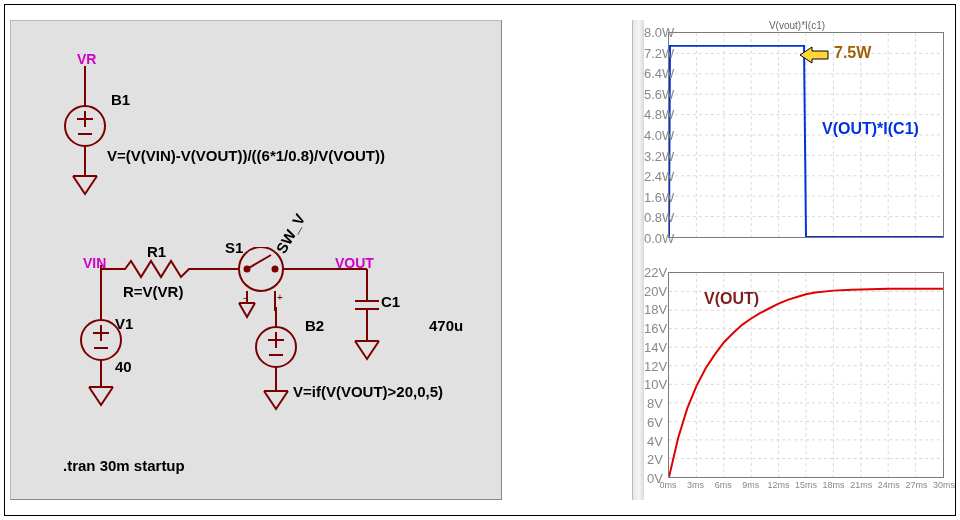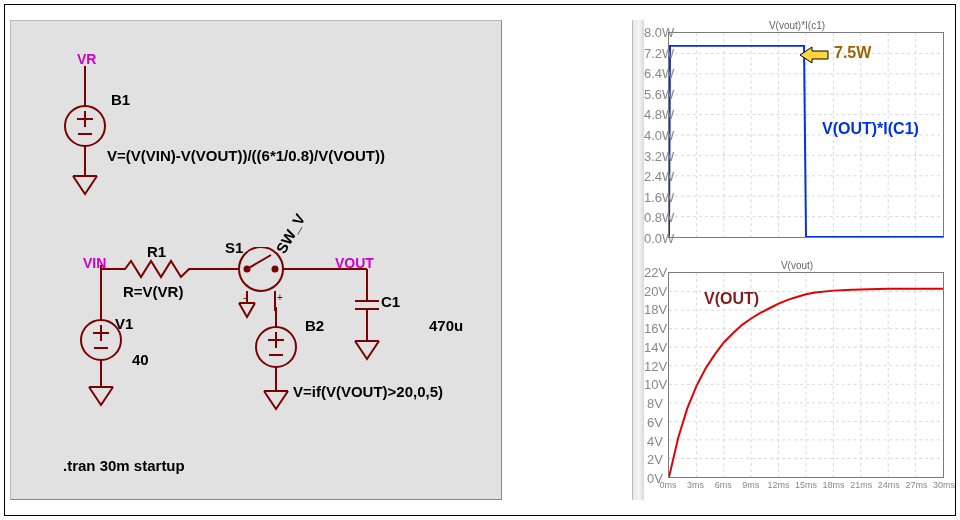--- a/index.html
+++ b/index.html
@@ -104,21 +104,21 @@
       <circle cx="30" cy="75" r="20"></circle>
       <line x1="22" y1="68" x2="38" y2="68"></line>
       <line x1="30" y1="60" x2="30" y2="76"></line>
       <line x1="23" y1="83" x2="37" y2="83"></line>
       <line x1="30" y1="95" x2="30" y2="122"></line>
       <polyline points="18,122 30,140 42,122"></polyline>
       <line x1="18" y1="122" x2="42" y2="122"></line>
     </g>
   </svg>
   <span class="item comp-label" style="left:104px; top:294px;">V1</span>
-  <span class="item value-label" style="left:104px; top:330px;margin-left:17px;">40</span>
+  <span class="item value-label" style="left:104px; top:337px;">40</span>
 
   <span class="item comp-label" style="left:136px; top:222px;">R1</span>
   <svg class="item" style="left:90px; top:236px;" width="120" height="24">
     <g stroke="#7B0000" stroke-width="2" fill="none">
       <polyline points="0,12 24,12 30,4 40,20 50,4 60,20 70,4 80,20 88,12 116,12"></polyline>
     </g>
   </svg>
   <span class="item value-label" style="left:112px; top:262px;">R=V(VR)</span>
 
   <span class="item comp-label" style="left:214px; top:218px;">S1</span>
@@ -217,21 +217,20 @@
       <div class="ytick" style="top: 135.6px;">3.2W</div>
       <div class="ytick" style="top: 115px;">4.0W</div>
       <div class="ytick" style="top: 94.4px;">4.8W</div>
       <div class="ytick" style="top: 73.8px;">5.6W</div>
       <div class="ytick" style="top: 53.2px;">6.4W</div>
       <div class="ytick" style="top: 32.6px;">7.2W</div>
       <div class="ytick" style="top: 12px;">8.0W</div>
     </div>
 
   <div class="plot plot2">
-    <div class="plot-title">V(vout)</div>
     <div class="plot-inner">
       <svg width="100%" height="100%" viewBox="0 0 276 206" preserveAspectRatio="none">
         <g stroke="#D8D8D8" stroke-width="1" stroke-dasharray="3 3">
           <line x1="0" y1="18.7" x2="276" y2="18.7"></line>
             <line x1="0" y1="37.5" x2="276" y2="37.5"></line>
           <line x1="0" y1="56.2" x2="276" y2="56.2"></line>
             <line x1="0" y1="74.9" x2="276" y2="74.9"></line>
           <line x1="0" y1="93.6" x2="276" y2="93.6"></line>
             <line x1="0" y1="112.4" x2="276" y2="112.4"></line>
           <line x1="0" y1="131.1" x2="276" y2="131.1"></line>

